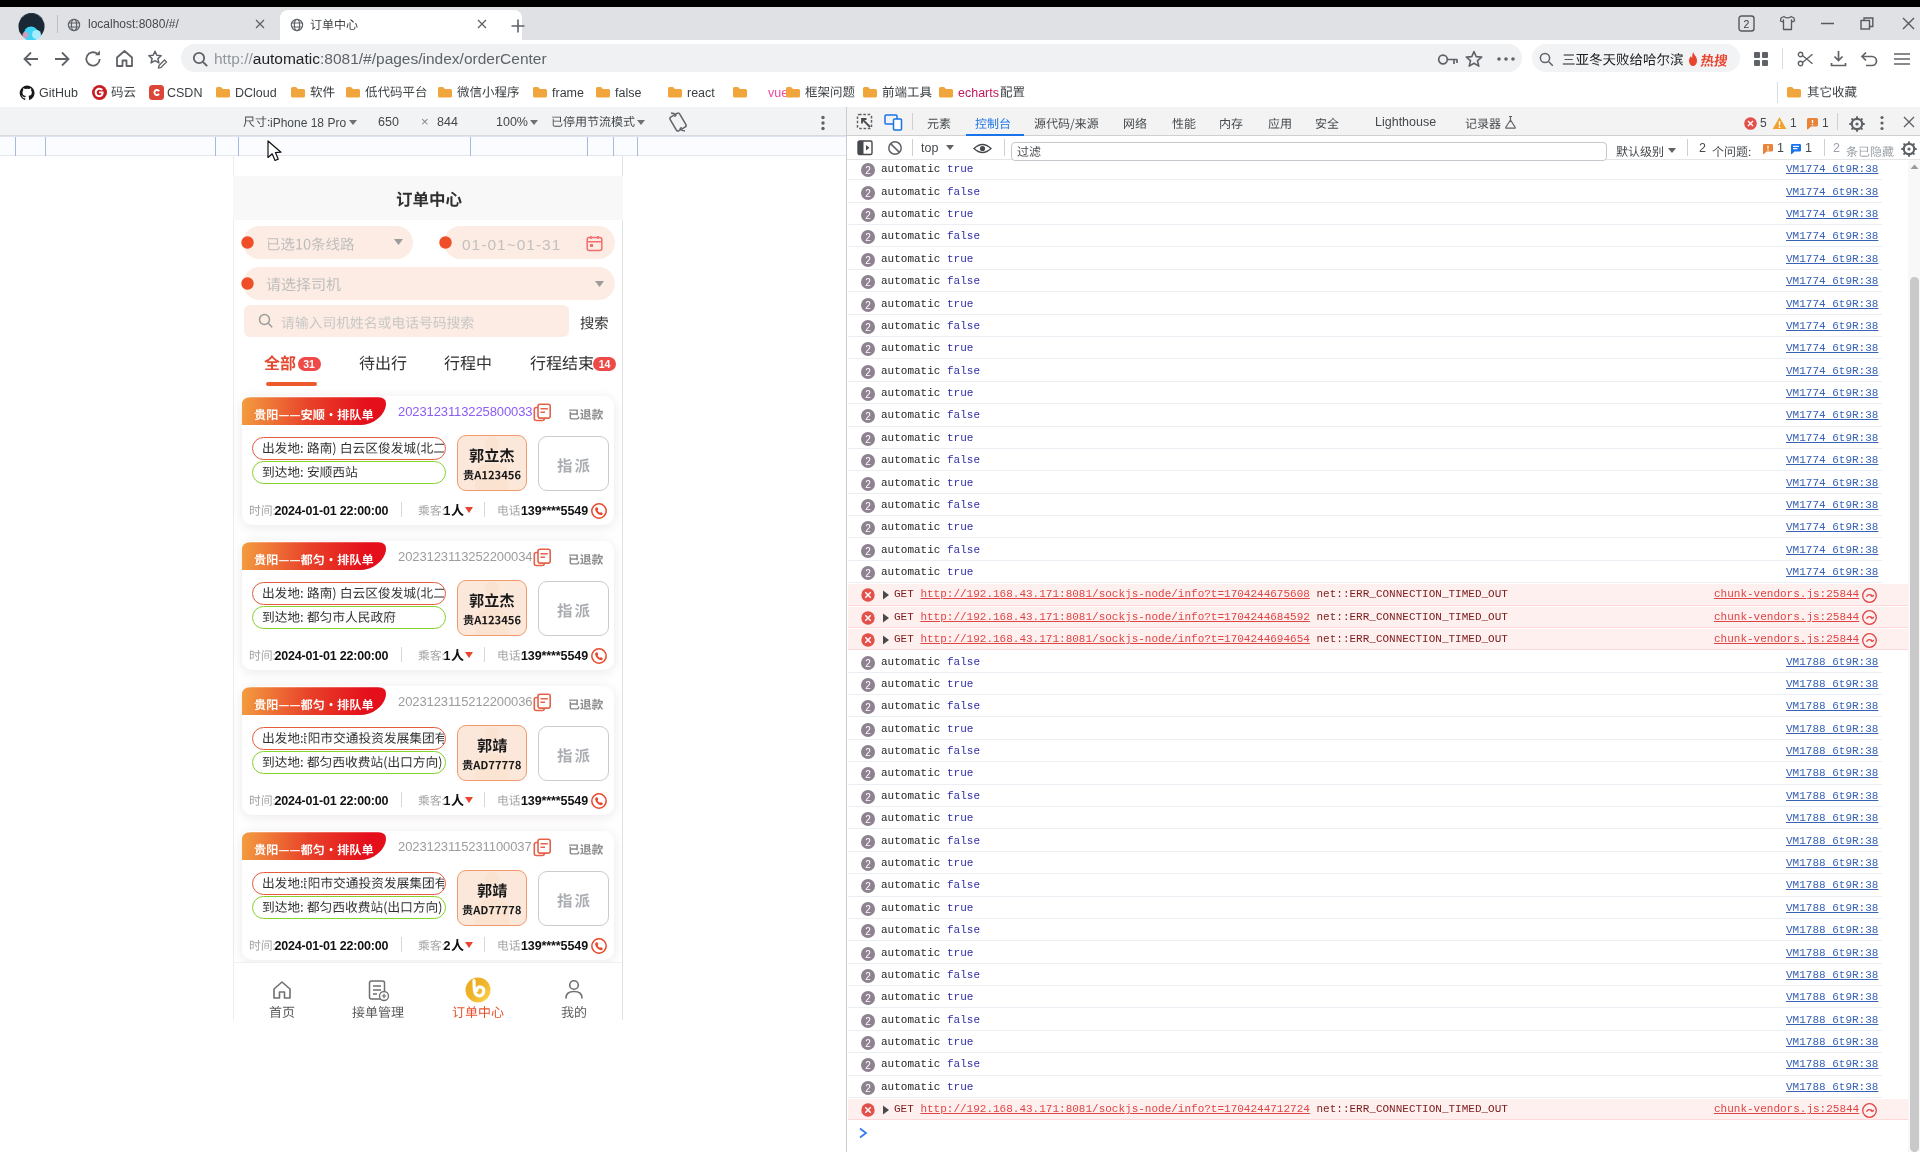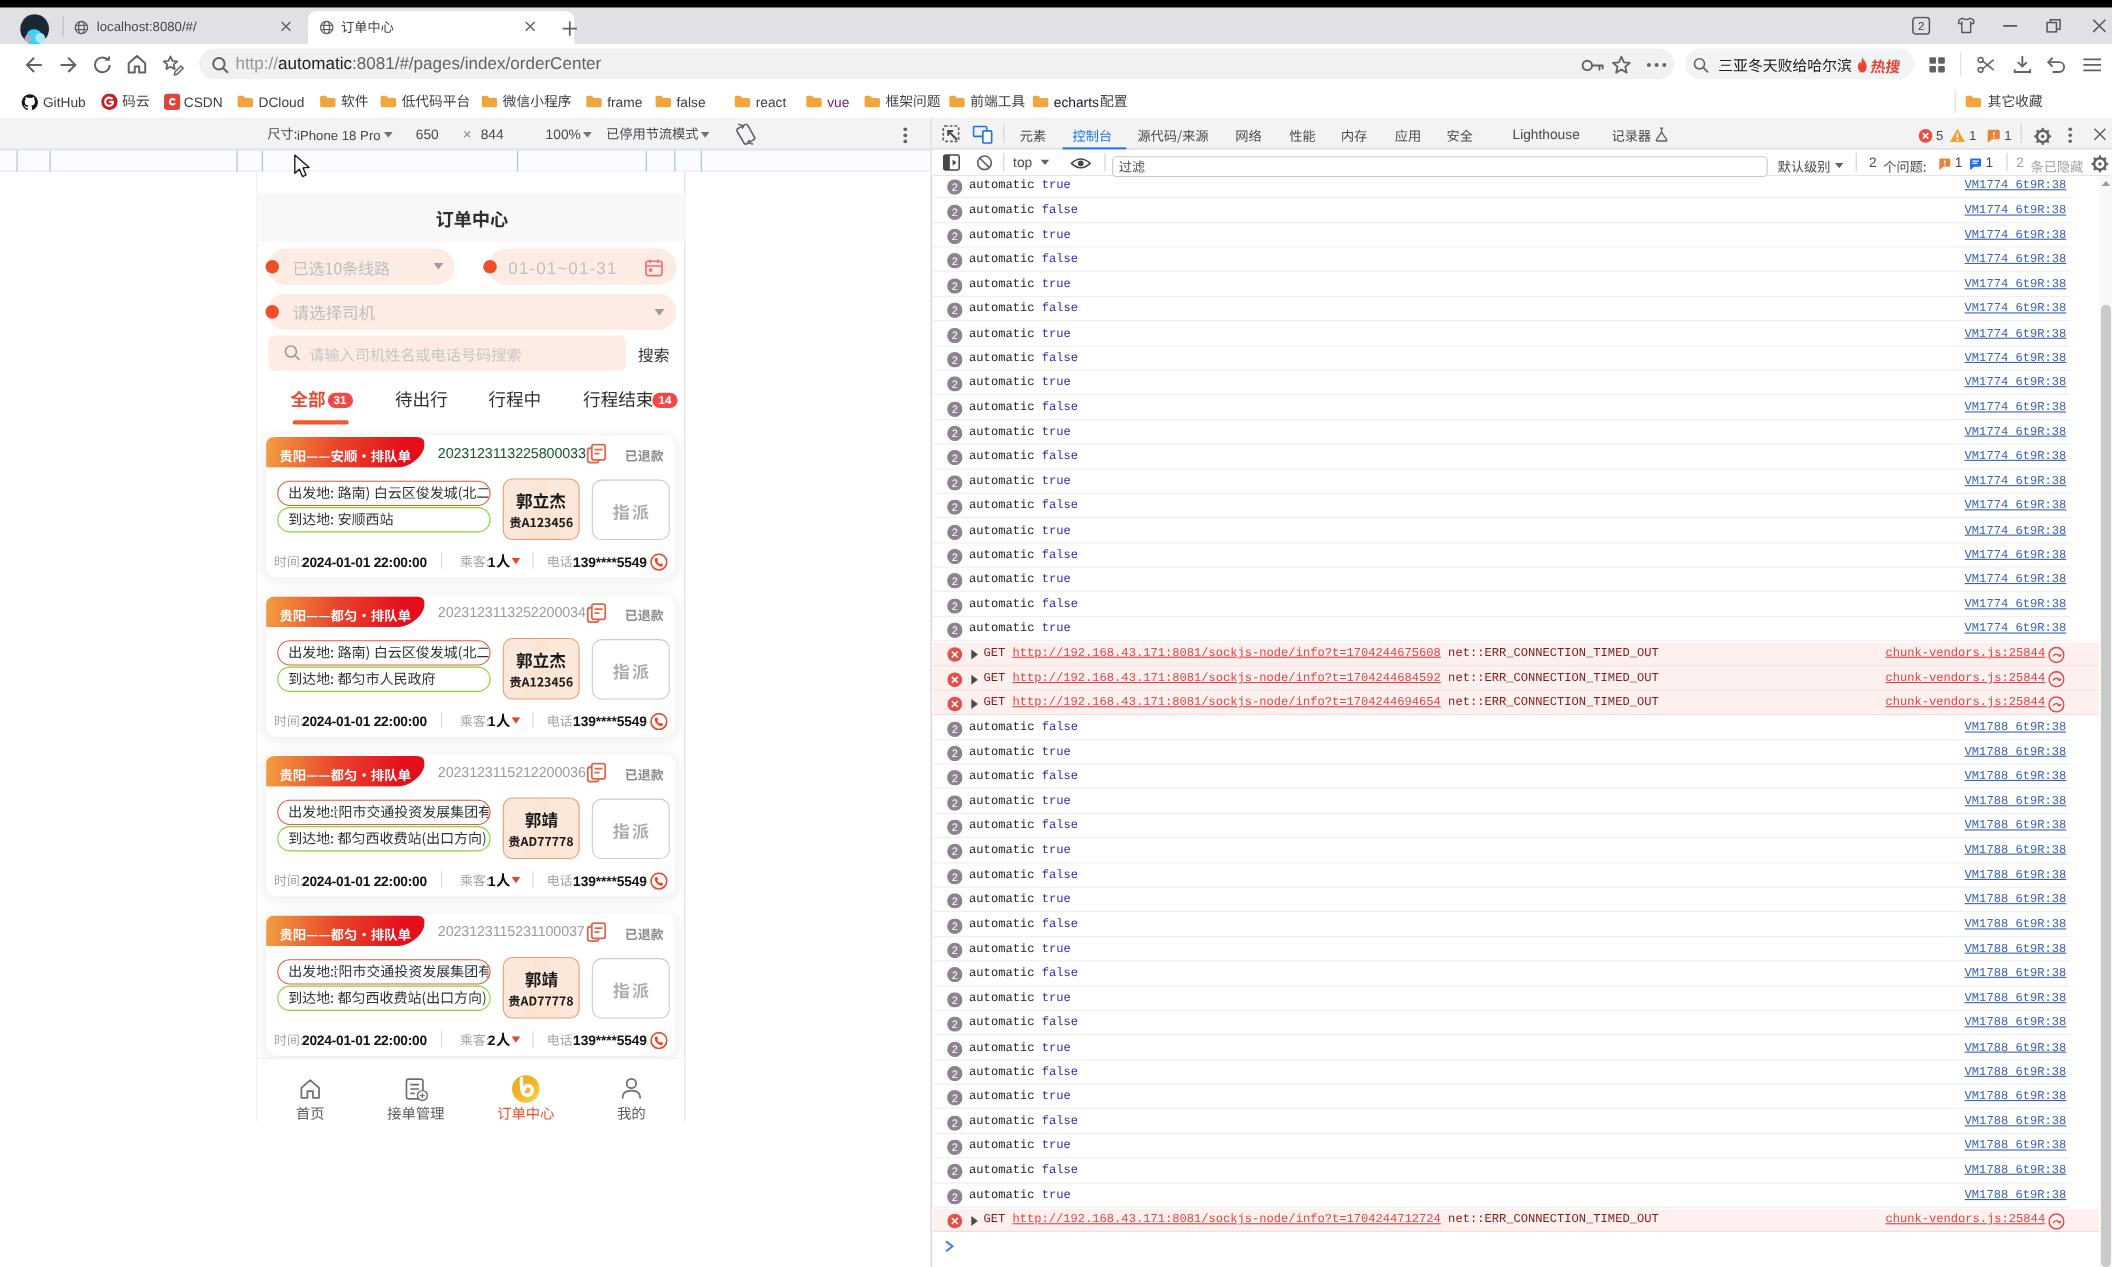--- a/index.html
+++ b/index.html
@@ -224,21 +224,21 @@
     <path d="M1 3.5 Q1 2 2.5 2 H6 L8 4 H13.5 Q15 4 15 5.5 V11 Q15 12.5 13.5 12.5 H2.5 Q1 12.5 1 11 Z" fill="#f0a63c"></path>
   </svg>
 <div class="a" style="left:615px;top:86px;font-size:12.5px;color:#3c4043">false</div>
 <svg class="t" style="left:667px;top:85px" width="16" height="14">
     <path d="M1 3.5 Q1 2 2.5 2 H6 L8 4 H13.5 Q15 4 15 5.5 V11 Q15 12.5 13.5 12.5 H2.5 Q1 12.5 1 11 Z" fill="#f0a63c"></path>
   </svg>
 <div class="a" style="left:687px;top:86px;font-size:12.5px;color:#3c4043">react</div>
 <svg class="t" style="left:732px;top:85px" width="16" height="14">
     <path d="M1 3.5 Q1 2 2.5 2 H6 L8 4 H13.5 Q15 4 15 5.5 V11 Q15 12.5 13.5 12.5 H2.5 Q1 12.5 1 11 Z" fill="#f0a63c"></path>
   </svg>
-<div class="a" style="left:752px;top:86px;font-size:12.5px;color:#701a75">vue</div>
+<div class="a" style="left:768px;top:86px;font-size:12.5px;color:#ec4899">vue</div>
 <svg class="t" style="left:785px;top:85px" width="16" height="14">
     <path d="M1 3.5 Q1 2 2.5 2 H6 L8 4 H13.5 Q15 4 15 5.5 V11 Q15 12.5 13.5 12.5 H2.5 Q1 12.5 1 11 Z" fill="#f0a63c"></path>
   </svg>
 <svg class="t" style="left:805.0px;top:83.5px" width="50.0" height="16.8">
     <g fill="#3c4043" transform="translate(0,12.5) scale(0.09766)">
       <use href="#q28" x="0"></use>
       <use href="#q29" x="128"></use>
       <use href="#q30" x="256"></use>
       <use href="#q31" x="384"></use>
     </g>
@@ -250,21 +250,21 @@
     <g fill="#3c4043" transform="translate(0,12.5) scale(0.09766)">
       <use href="#q32" x="0"></use>
       <use href="#q33" x="128"></use>
       <use href="#q34" x="256"></use>
       <use href="#q35" x="384"></use>
     </g>
   </svg>
 <svg class="t" style="left:938px;top:85px" width="16" height="14">
     <path d="M1 3.5 Q1 2 2.5 2 H6 L8 4 H13.5 Q15 4 15 5.5 V11 Q15 12.5 13.5 12.5 H2.5 Q1 12.5 1 11 Z" fill="#f0a63c"></path>
   </svg>
-<div class="a" style="left:958px;top:86px;font-size:12.5px;color:#0f172a">echarts</div>
+<div class="a" style="left:958px;top:86px;font-size:12.5px;color:#be185d">echarts</div>
 <svg class="t" style="left:1000.0px;top:83.5px" width="25.0" height="16.8">
     <g fill="#3c4043" transform="translate(0,12.5) scale(0.09766)">
       <use href="#q36" x="0"></use>
       <use href="#q37" x="128"></use>
     </g>
   </svg>
 <div class="a" style="left:1777px;top:82px;width:1px;height:21px;background:#dadce0"></div>
 <svg class="t" style="left:1786px;top:85px" width="16" height="14">
     <path d="M1 3.5 Q1 2 2.5 2 H6 L8 4 H13.5 Q15 4 15 5.5 V11 Q15 12.5 13.5 12.5 H2.5 Q1 12.5 1 11 Z" fill="#f0a63c"></path>
   </svg>
@@ -460,21 +460,21 @@
       <use href="#q85" x="256"></use>
       <use href="#q85" x="372"></use>
       <use href="#q86" x="488"></use>
       <use href="#q87" x="616"></use>
       <use href="#q88" x="744"></use>
       <use href="#q89" x="872"></use>
       <use href="#q90" x="1000"></use>
       <use href="#q53" x="1128"></use>
     </g>
   </svg>
-<div class="a" style="left:398px;top:403.5px;font-size:13px;color:#14532d;letter-spacing:-.1px">2023123113225800033</div>
+<div class="a" style="left:398px;top:403.5px;font-size:13px;color:#8b5cf6;letter-spacing:-.1px">2023123113225800033</div>
 <svg class="t" style="left:533px;top:403.0px" width="19" height="19">
     <g fill="none" stroke="#e5614a" stroke-width="1.6">
       <rect x="1.3" y="4.5" width="10" height="13" rx="2"></rect>
       <rect x="5" y="1.3" width="12.2" height="13.8" rx="2" fill="#fff"></rect>
       <path d="M7.5 5.8 H14.8 M7.5 9.3 H12"></path>
     </g>
   </svg>
 <svg class="t" style="left:568.1px;top:407.2px" width="35.4" height="15.8">
     <g fill="#8a8a8a" transform="translate(0,11.8) scale(0.09219)">
       <use href="#q91" x="0"></use>

